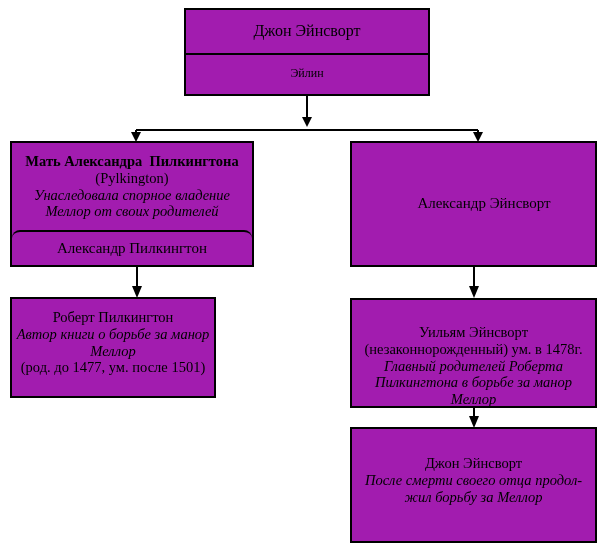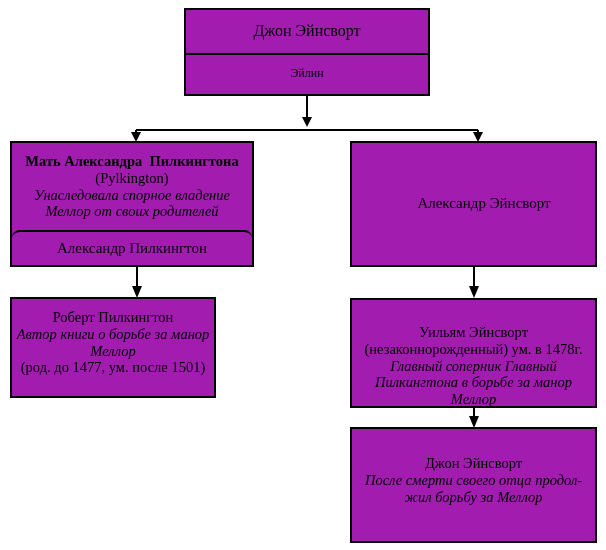--- a/index.html
+++ b/index.html
@@ -156,21 +156,21 @@
       <span class="line ital">Автор книги о борьбе за манор</span>
       <span class="line ital">Меллор</span>
       <span class="line reg">(род. до 1477, ум. после 1501)</span>
     </div>
   </div>
 
   <div class="box" id="box-william-ainsworth">
     <div class="cell cell-main">
       <span class="line reg">Уильям Эйнсворт</span>
       <span class="line reg">(незаконнорожденный) ум. в 1478г.</span>
-      <span class="line ital">Главный соперник Главный</span>
+      <span class="line ital">Главный родителей Роберта</span>
       <span class="line ital">Пилкингтона в борьбе за манор</span>
       <span class="line ital">Меллор</span>
     </div>
   </div>
 
   <div class="box" id="box-john-ainsworth-jr">
     <div class="cell cell-main">
       <span class="line reg">Джон Эйнсворт</span>
       <span class="line ital">После смерти своего отца продол-</span>
       <span class="line ital">жил борьбу за Меллор</span>

